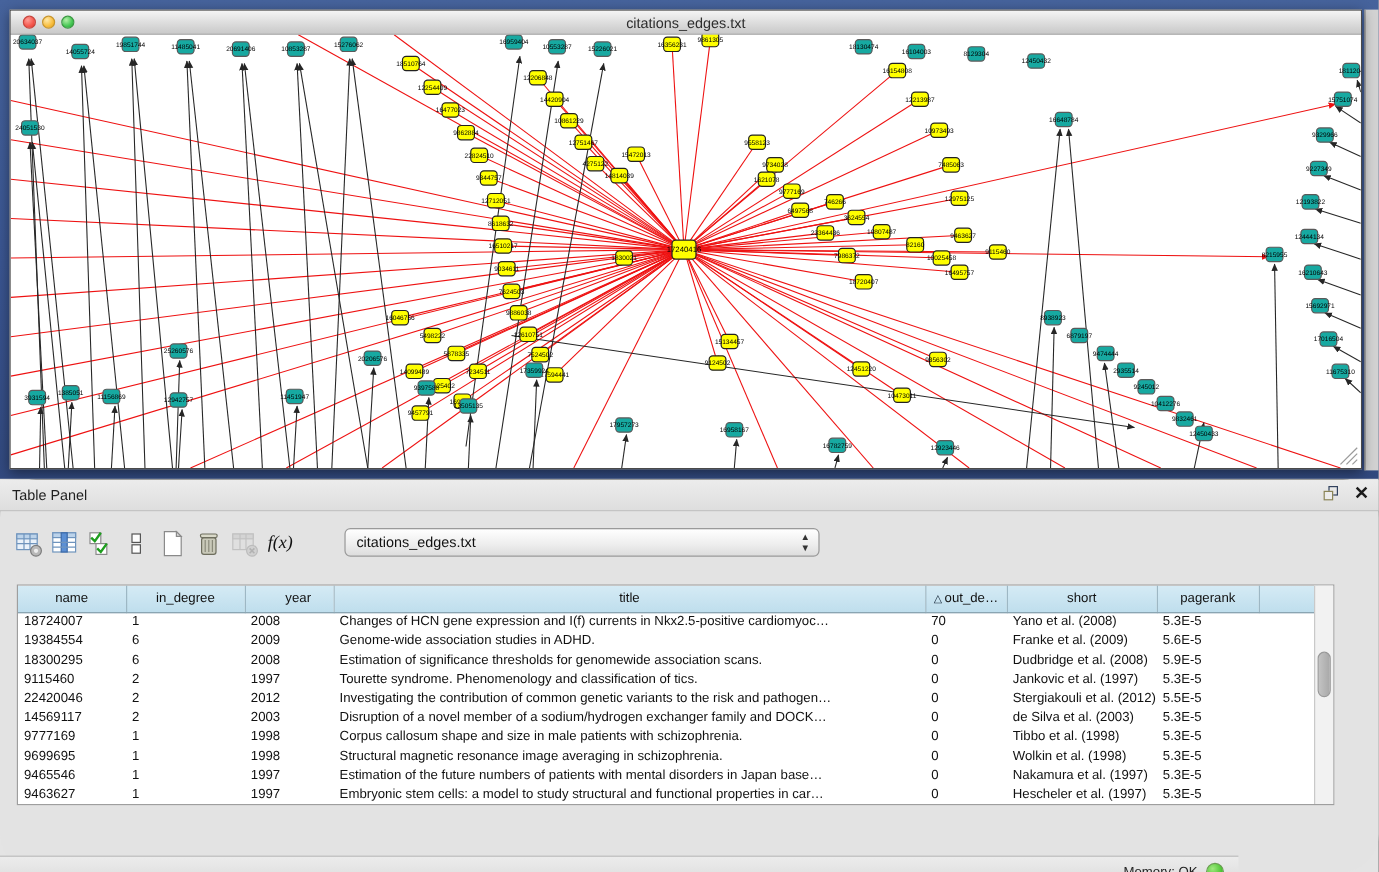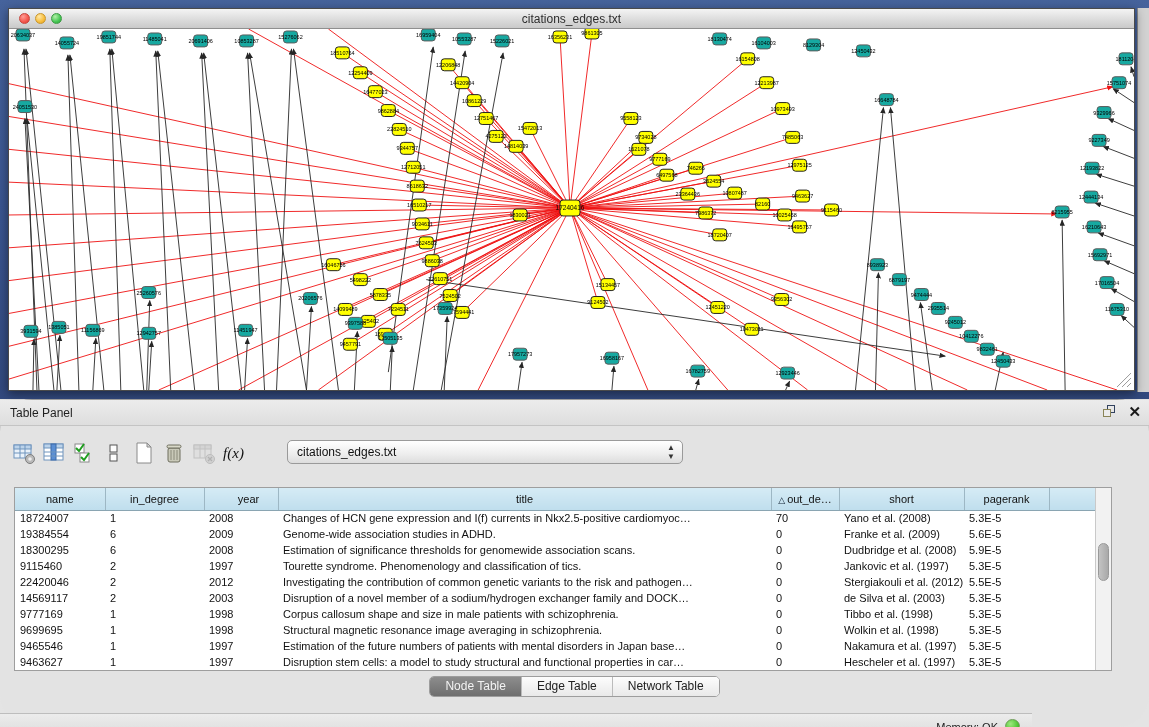--- a/index.html
+++ b/index.html
@@ -656,39 +656,32 @@
               <td>Estimation of the future numbers of patients with mental disorders in Japan base…</td>
               <td>0</td>
               <td>Nakamura et al. (1997)</td>
               <td>5.3E-5</td>
               <td></td>
             </tr>
             <tr>
               <td>9463627</td>
               <td>1</td>
               <td>1997</td>
-              <td>Disruption stem cells: a model to study structural and functional properties in car…</td>
+              <td>Embryonic stem cells: a model to study structural and functional properties in car…</td>
               <td>0</td>
               <td>Hescheler et al. (1997)</td>
               <td>5.3E-5</td>
               <td></td>
             </tr>
           </tbody>
       </table>
       <div class="vscroll">
         <div class="vthumb"></div>
       </div>
     </div>
 
-    <div class="tabs">
-      <div class="tabgroup">
-        <span class="tab selected">Node Table</span>
-        <span class="tab">Edge Table</span>
-        <span class="tab">Network Table</span>
-      </div>
-    </div>
 
     <div class="statusbar">
       <span class="mem">Memory: OK</span>
       <span class="memdot"></span>
     </div>
   </div>
 </div>
 
 </body></html>

